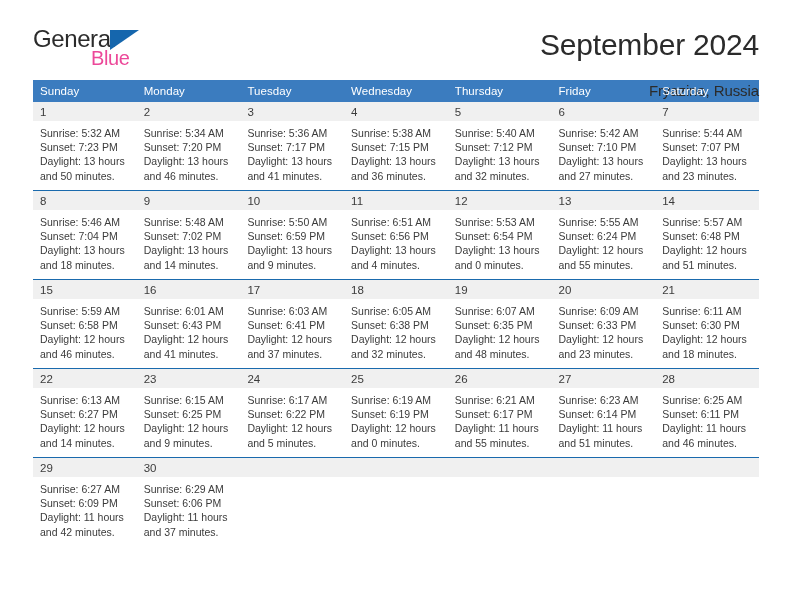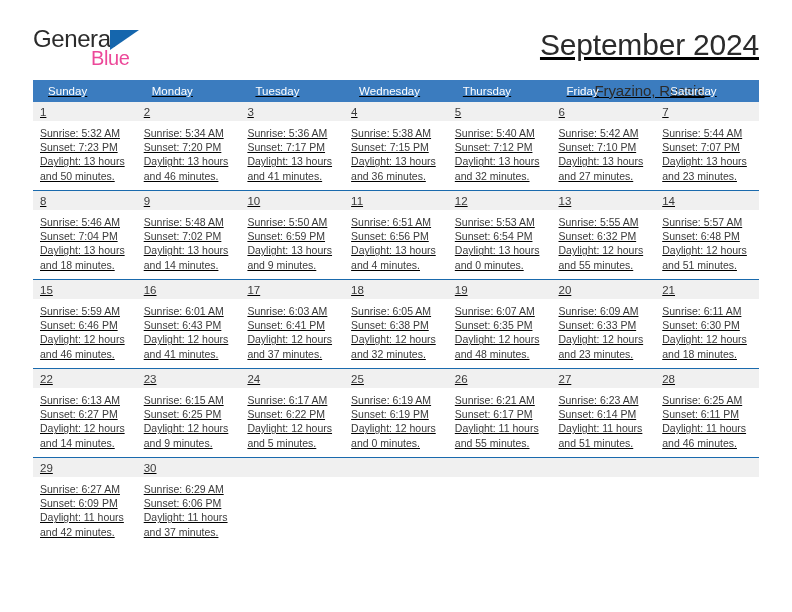--- a/index.html
+++ b/index.html
@@ -13,21 +13,20 @@
     font-family: "Liberation Sans", sans-serif;
     -webkit-font-smoothing: antialiased;
     overflow: hidden;
   }
 
   .page {
     position: relative;
     width: 792px;
     height: 560px;
     box-sizing: border-box;
-    text-decoration: underline;
   }
 
   
   .header {
     display: flex;
     align-items: flex-start;
     justify-content: space-between;
     padding: 27px 33px 0 33px;
     box-sizing: border-box;
     height: 80px;
@@ -61,21 +60,21 @@
     position: absolute;
     left: 58px;
     top: 21px;
     font-size: 20px;
     letter-spacing: -0.4px;
     color: #ec4899;
     font-family: "Liberation Sans", sans-serif;
   }
 
   .title-block {
-    text-align: center;
+    text-align: right;
     padding-top: 1px;
   }
   .cal-title {
     font-size: 30px;
     color: #2b2b2b;
     font-weight: normal;
     line-height: 1.12;
     letter-spacing: -0.2px;
   }
   .cal-subtitle {
@@ -92,21 +91,21 @@
     border-collapse: collapse;
     table-layout: fixed;
   }
 
   .calendar th {
     background: #3b7cbf;
     color: #ffffff;
     font-weight: normal;
     font-size: 11.5px;
     text-align: left;
-    padding: 5px 0 5px 15px;
+    padding: 5px 0 5px 7px;
     height: 19px;
     box-sizing: border-box;
     letter-spacing: 0.05px;
   }
 
   .week-row > td {
     vertical-align: top;
     padding: 0;
     border-top: 1.6px solid #1a6aad;
     background: #ffffff;
@@ -312,21 +311,21 @@
                 <div>Daylight: 13 hours</div>
                 <div>and 0 minutes.</div>
               </div>
             </div>
           </td>
         <td>
             <div class="cell">
               <div class="daynum-band">13</div>
               <div class="cell-lines">
                 <div>Sunrise: 5:55 AM</div>
-                <div>Sunset: 6:32 PM</div>
+                <div>Sunset: 6:24 PM</div>
                 <div>Daylight: 12 hours</div>
                 <div>and 55 minutes.</div>
               </div>
             </div>
           </td>
         <td>
             <div class="cell">
               <div class="daynum-band">14</div>
               <div class="cell-lines">
                 <div>Sunrise: 5:57 AM</div>
@@ -337,21 +336,21 @@
             </div>
           </td>
       </tr>
 
       <tr class="week-row">
         <td>
             <div class="cell">
               <div class="daynum-band">15</div>
               <div class="cell-lines">
                 <div>Sunrise: 5:59 AM</div>
-                <div>Sunset: 6:46 PM</div>
+                <div>Sunset: 6:58 PM</div>
                 <div>Daylight: 12 hours</div>
                 <div>and 46 minutes.</div>
               </div>
             </div>
           </td>
         <td>
             <div class="cell">
               <div class="daynum-band">16</div>
               <div class="cell-lines">
                 <div>Sunrise: 6:01 AM</div>

